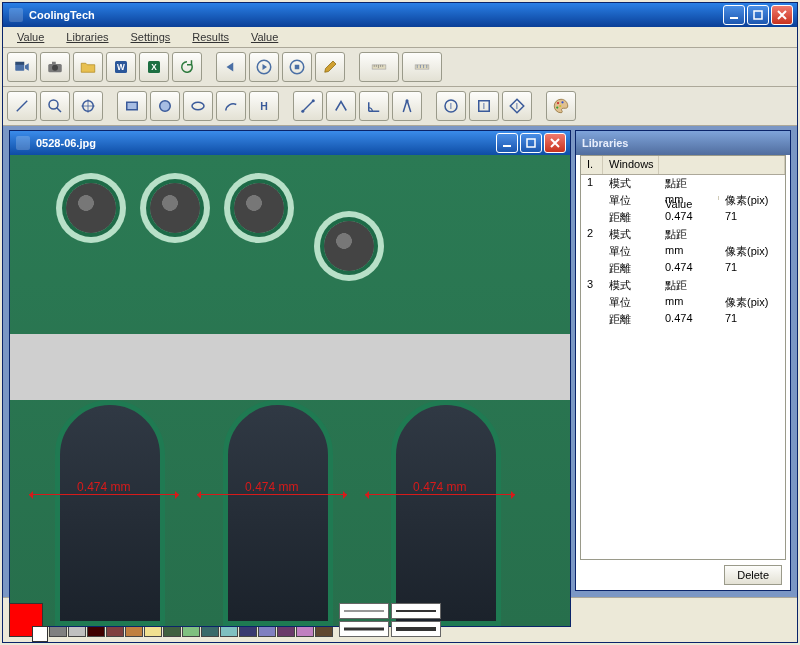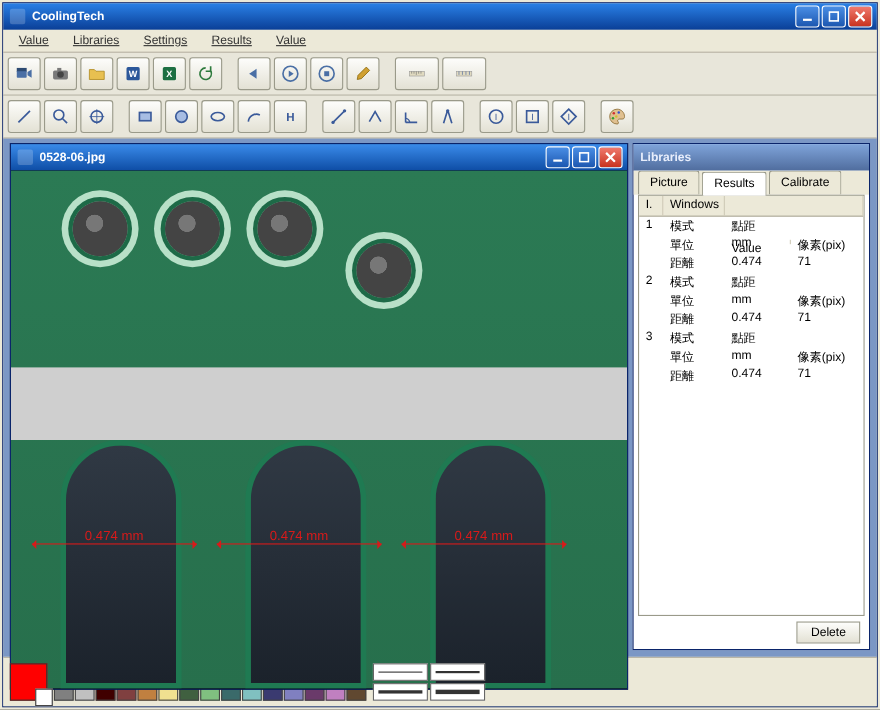--- a/index.html
+++ b/index.html
@@ -583,25 +583,20 @@
           <div class="arrow">
               <span class="lbl">0.474 mm</span>
             </div>
         </div>
       </div>
     </div>
 
     <div class="libpanel">
       <div class="titlebar">
         <span>Libraries</span>
-      </div>
-      <div class="tabs">
-        <div class="tab">Picture</div>
-        <div class="tab active">Results</div>
-        <div class="tab">Calibrate</div>
       </div>
       <div class="resultsbox">
         <div class="reshdr">
           <div class="colI">I.</div>
           <div class="colO">Windows</div>
           <div class="colVa">Value</div>
           <div class="colVb"></div>
         </div>
         <div id="results-body">
             <div class="resrow">

